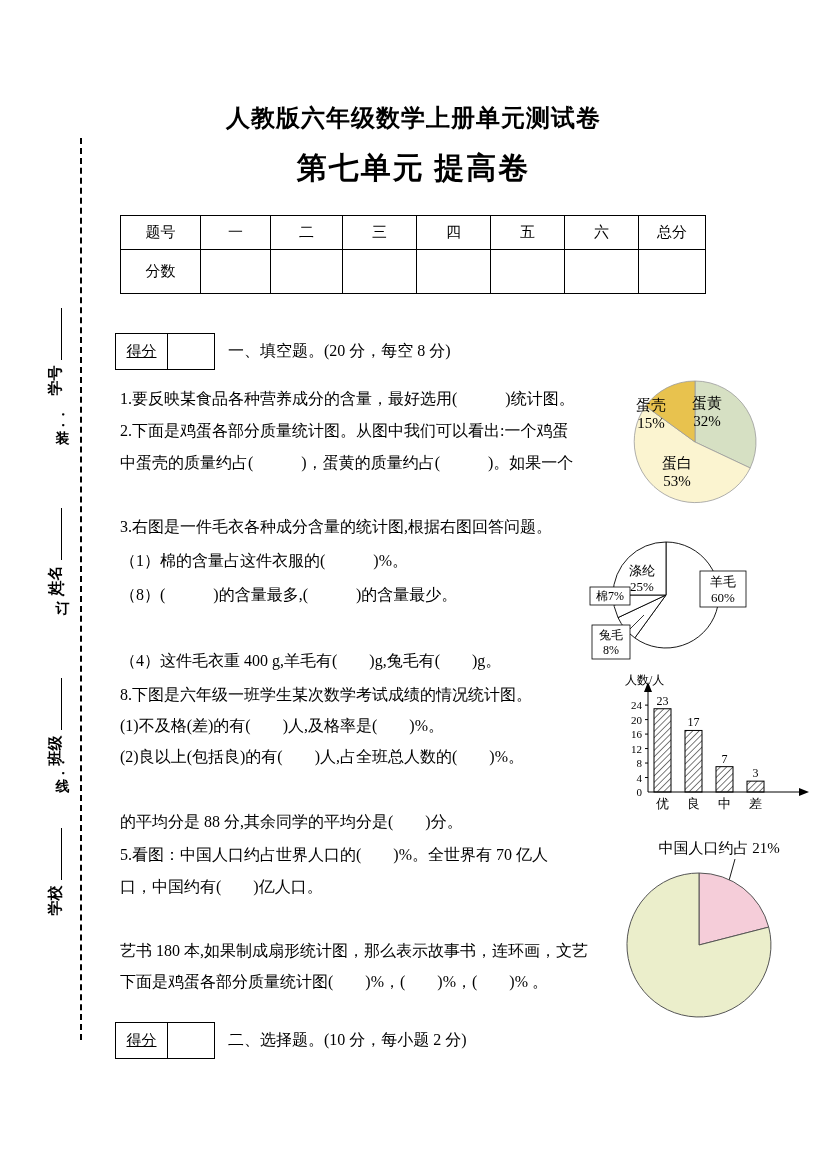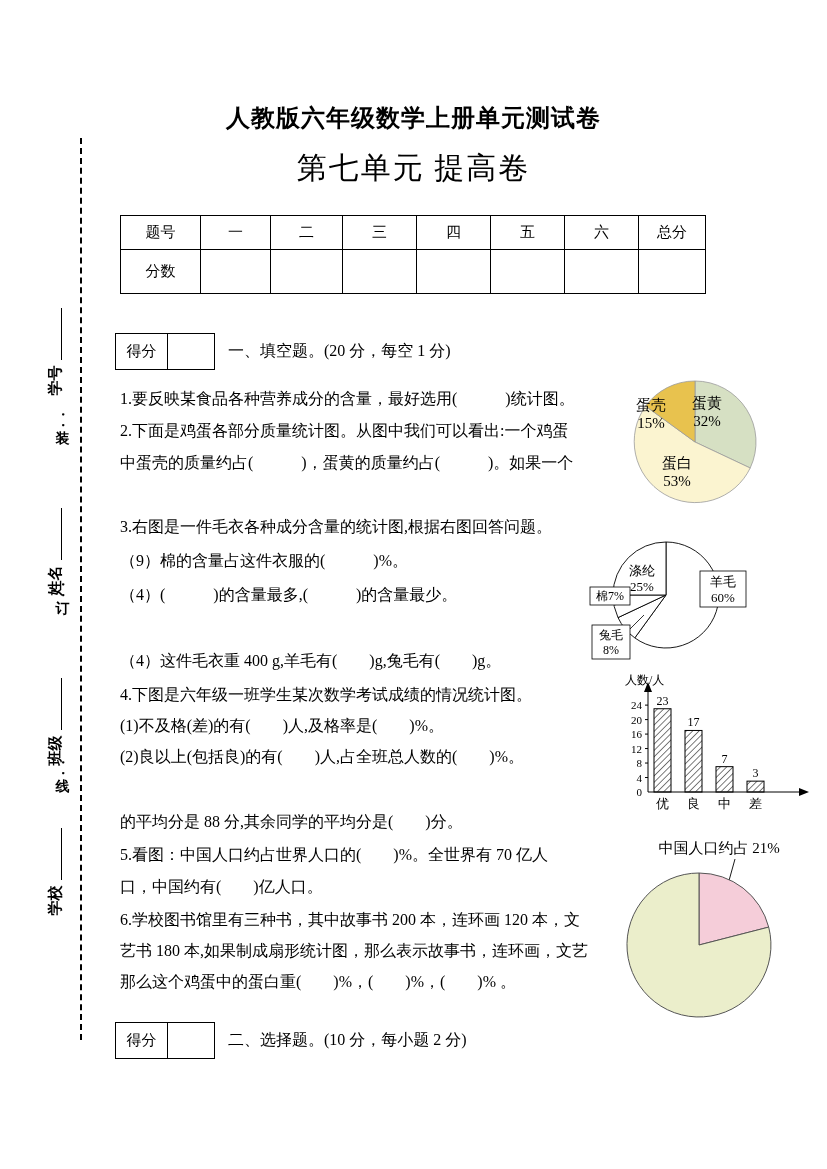--- a/index.html
+++ b/index.html
@@ -8,21 +8,21 @@
     position:relative; width:827px; height:1169px; margin:0 auto;
     background:#fff; color:#000; overflow:hidden;
     font-family:"Liberation Serif","DejaVu Serif",serif;
   }
   .page-title {
     position:absolute; top:102px; left:0; width:827px; text-align:center;
     font-size:24px; font-weight:bold; letter-spacing:1px;
   }
   .page-subtitle {
     position:absolute; top:148px; left:0; width:827px; text-align:center;
-    font-size:30px; font-weight:normal; letter-spacing:2px;
+    font-size:30px; font-weight:bold; letter-spacing:2px;
   }
   
   .binding-dash { position:absolute; left:80px; top:138px; height:902px; width:0; border-left:2px dashed #000; }
   .m-field {
     position:absolute; left:0; width:110px; height:20px;
     transform:rotate(-90deg);
     display:flex; align-items:center; justify-content:center; gap:5px;
     font-size:15px; font-weight:bold; white-space:nowrap;
   }
   .m-line { display:inline-block; width:52px; height:0.9em; border-bottom:1.5px solid #000; }
@@ -36,21 +36,21 @@
     table-layout:fixed; font-size:15px;
   }
   .score-table td { border:1px solid #000; text-align:center; vertical-align:middle; padding:0 4px; }
   .score-table tr.hdr td { height:34px; }
   .score-table tr.val td { height:44px;font-family:Liberation Mono, monospace; }
   
   .score-box {
     position:absolute; left:115px; display:flex; border:1px solid #000; height:37px;
     font-size:15px;
   }
-  .sb-label { width:52px; border-right:1px solid #000; display:flex; align-items:center; justify-content:center; }
+  .sb-label { width:52px; border-right:1px solid #000; display:flex; align-items:center; justify-content:center;text-decoration:underline; }
   .sb-blank { width:46px; }
   .sec-heading { position:absolute; left:228px; font-size:16px; white-space:nowrap; }
   
   .line { position:absolute; left:120px; font-size:16px; line-height:21px; white-space:nowrap; }
   .chart { position:absolute; }
   .chart svg { display:block; }
 </style>
 </head>
 <body>
 
@@ -114,38 +114,37 @@
       <td></td>
       <td></td>
     </tr>
   </tbody>
     </table>
 
   <div class="score-box" style="top:333px">
     <span class="sb-label">得分</span>
     <span class="sb-blank"></span>
   </div>
-  <div class="sec-heading" style="top:341px">一、填空题。(20 分，每空 1 分)</div>
+  <div class="sec-heading" style="top:341px">一、填空题。(20 分，每空 8 分)</div>
 
   <div class="line" style="top:388px">1.要反映某食品各种营养成分的含量，最好选用(　　　)统计图。</div>
   <div class="line" style="top:420px">2.下面是鸡蛋各部分质量统计图。从图中我们可以看出:一个鸡蛋</div>
   <div class="line" style="top:452px">中蛋壳的质量约占(　　　)，蛋黄的质量约占(　　　)。如果一个</div>
   <div class="line" style="top:516px">3.右图是一件毛衣各种成分含量的统计图,根据右图回答问题。</div>
-  <div class="line" style="top:550px">（9）棉的含量占这件衣服的(　　　)%。</div>
-  <div class="line" style="top:584px">（4）(　　　)的含量最多,(　　　)的含量最少。</div>
+  <div class="line" style="top:550px">（1）棉的含量占这件衣服的(　　　)%。</div>
+  <div class="line" style="top:584px">（8）(　　　)的含量最多,(　　　)的含量最少。</div>
   <div class="line" style="top:650px">（4）这件毛衣重 400 g,羊毛有(　　)g,兔毛有(　　)g。</div>
-  <div class="line" style="top:684px">4.下图是六年级一班学生某次数学考试成绩的情况统计图。</div>
+  <div class="line" style="top:684px">8.下图是六年级一班学生某次数学考试成绩的情况统计图。</div>
   <div class="line" style="top:715px">(1)不及格(差)的有(　　)人,及格率是(　　)%。</div>
   <div class="line" style="top:746px">(2)良以上(包括良)的有(　　)人,占全班总人数的(　　)%。</div>
   <div class="line" style="top:811px">的平均分是 88 分,其余同学的平均分是(　　)分。</div>
   <div class="line" style="top:844px">5.看图：中国人口约占世界人口的(　　)%。全世界有 70 亿人</div>
   <div class="line" style="top:876px">口，中国约有(　　)亿人口。</div>
-  <div class="line" style="top:909px">6.学校图书馆里有三种书，其中故事书 200 本，连环画 120 本，文</div>
   <div class="line" style="top:940px">艺书 180 本,如果制成扇形统计图，那么表示故事书，连环画，文艺</div>
-  <div class="line" style="top:971px">那么这个鸡蛋中的蛋白重(　　)%，(　　)%，(　　)%  。</div>
+  <div class="line" style="top:971px">下面是鸡蛋各部分质量统计图(　　)%，(　　)%，(　　)%  。</div>
 
   <div class="chart" style="left:621px;top:376px;width:175px;height:140px">
       <svg width="175" height="140" viewBox="0 0 175 140">
         <path d="M74,66 L74.0,5.0 A61,61 0 0 1 129.2,92.0 Z" fill="#d6e0c3" stroke="#9b9b9b" stroke-width="0.8"></path>
         <path d="M74,66 L129.2,92.0 A61,61 0 1 1 24.6,30.1 Z" fill="#fbf4d0" stroke="#9b9b9b" stroke-width="0.8"></path>
         <path d="M74,66 L24.6,30.1 A61,61 0 0 1 74.0,5.0 Z" fill="#e8c24e" stroke="#9b9b9b" stroke-width="0.8"></path>
         <text x="86" y="32" font-size="15" text-anchor="middle" fill="#000" font-family="&quot;Liberation Serif&quot;,&quot;DejaVu Serif&quot;,serif">蛋黄</text>
         <text x="86" y="50" font-size="15" text-anchor="middle" fill="#000" font-family="&quot;Liberation Serif&quot;,&quot;DejaVu Serif&quot;,serif">32%</text>
         <text x="56" y="92" font-size="15" text-anchor="middle" fill="#000" font-family="&quot;Liberation Serif&quot;,&quot;DejaVu Serif&quot;,serif">蛋白</text>
         <text x="56" y="110" font-size="15" text-anchor="middle" fill="#000" font-family="&quot;Liberation Serif&quot;,&quot;DejaVu Serif&quot;,serif">53%</text>

